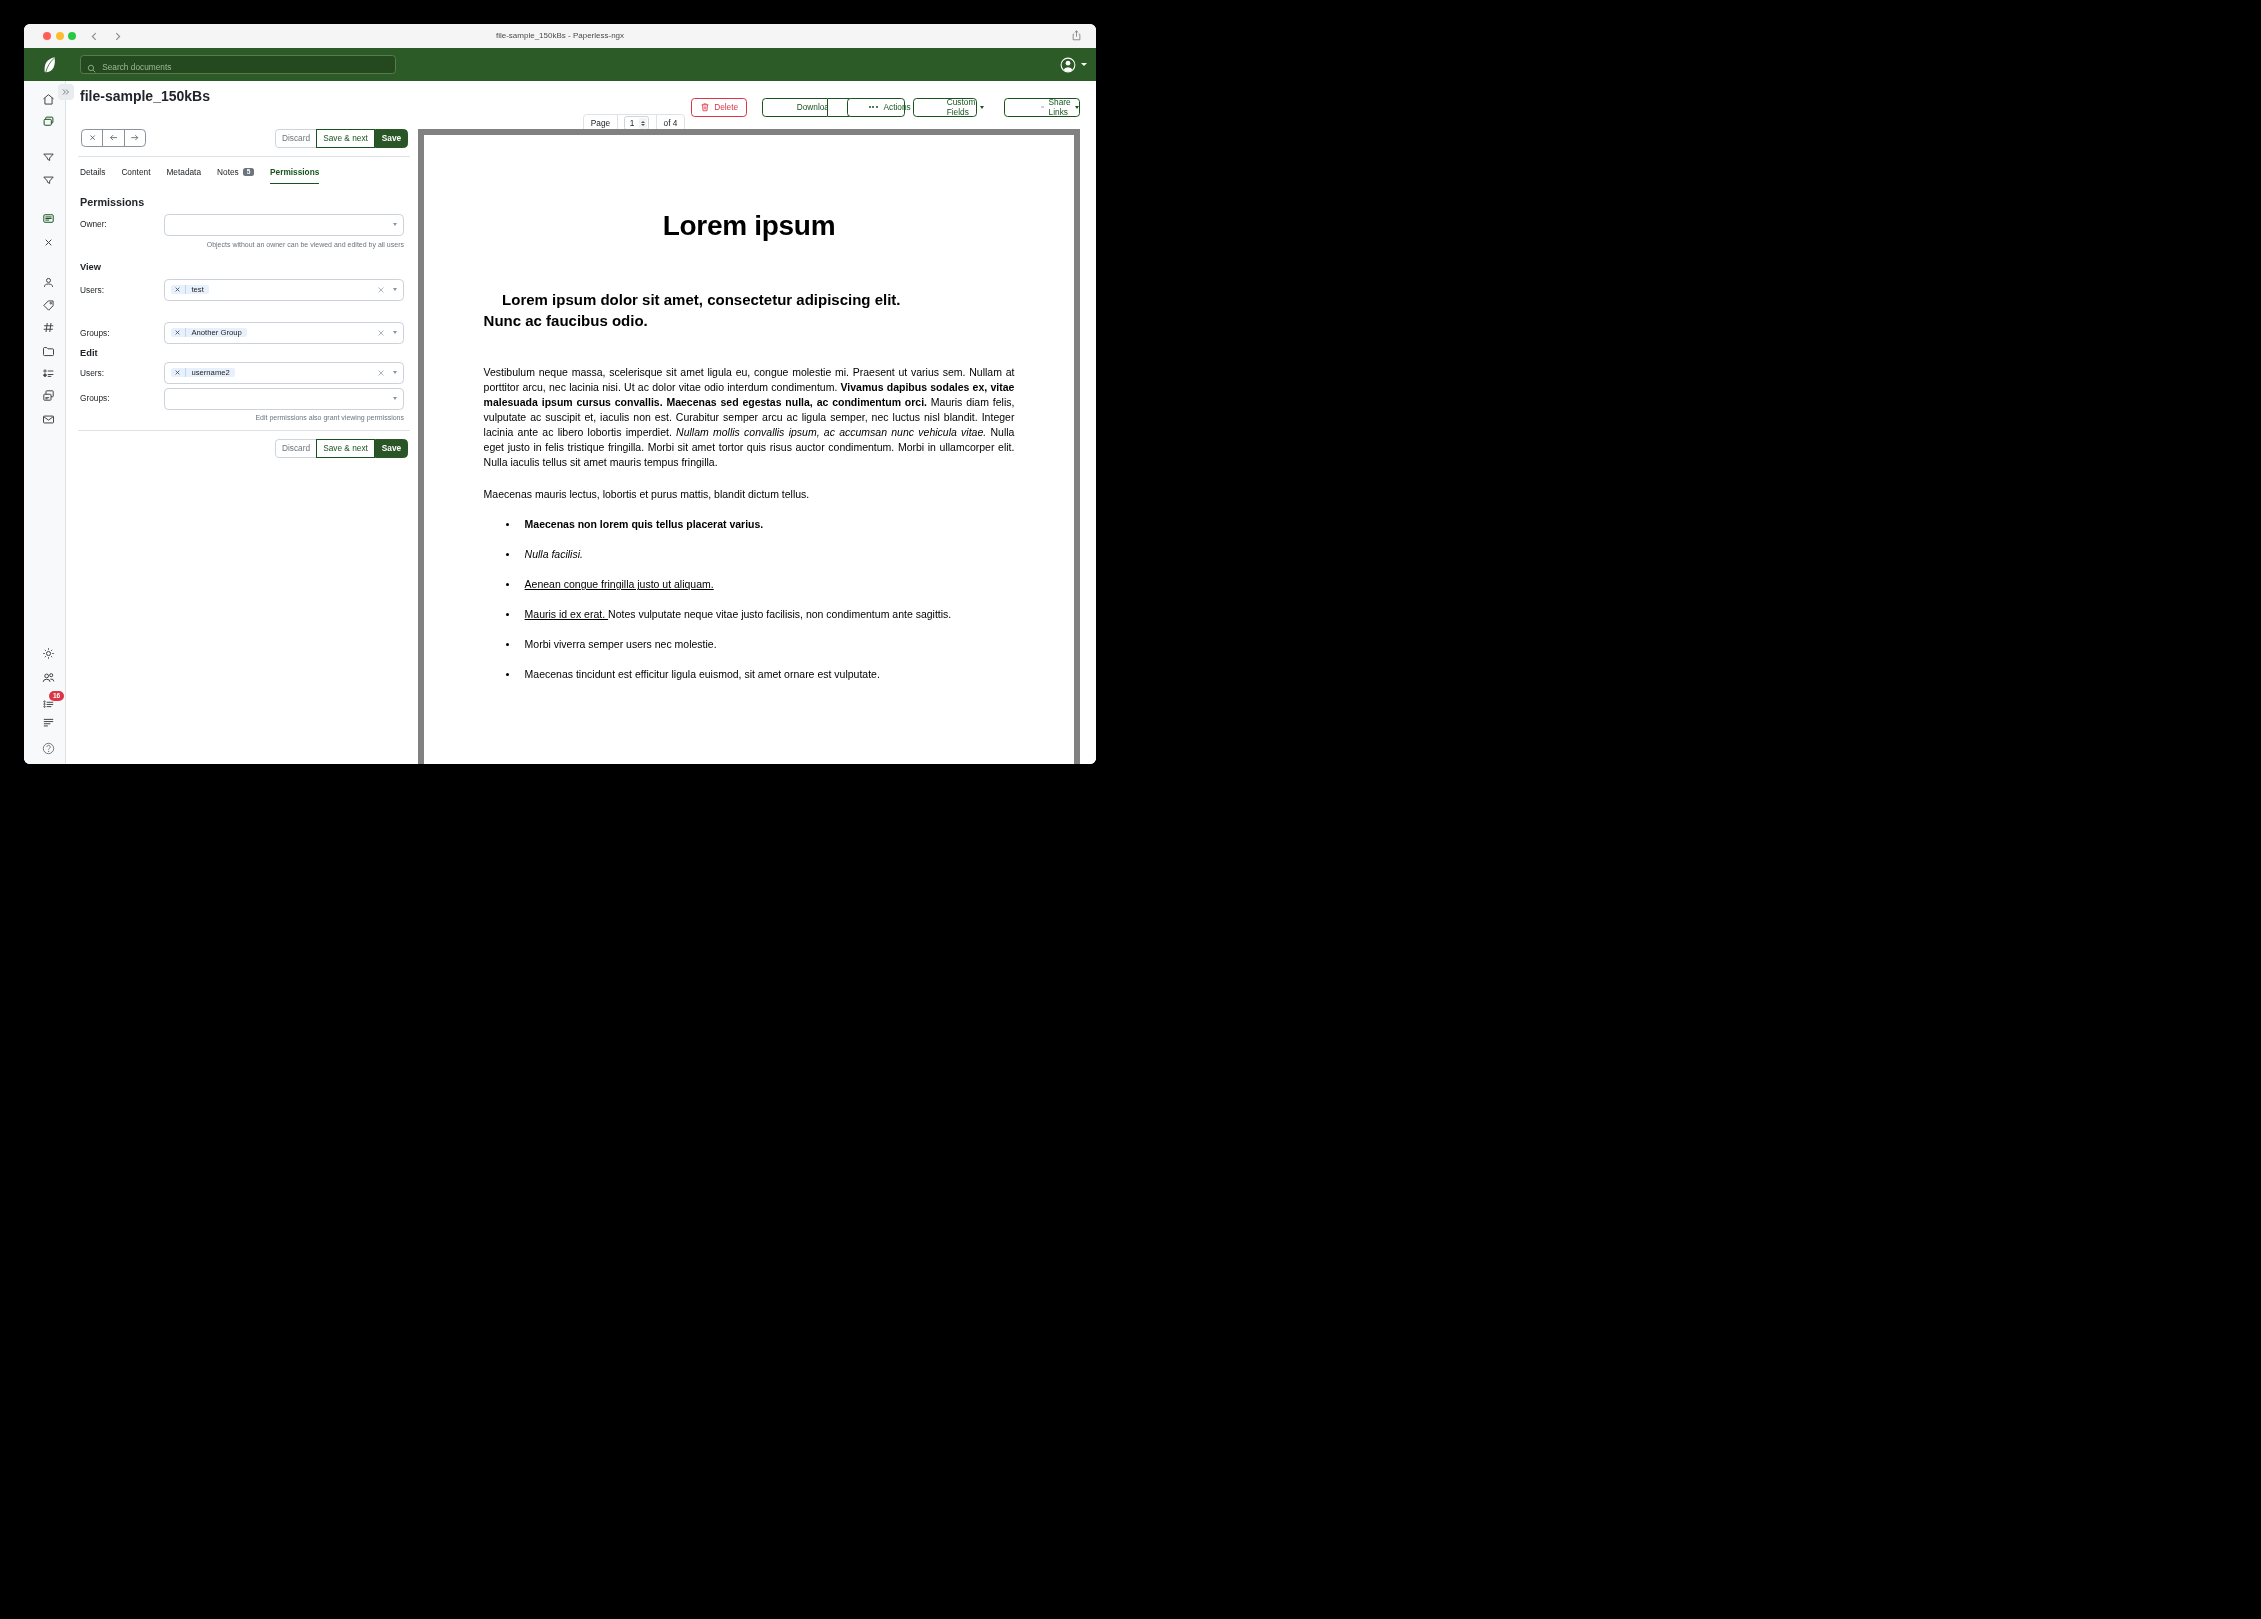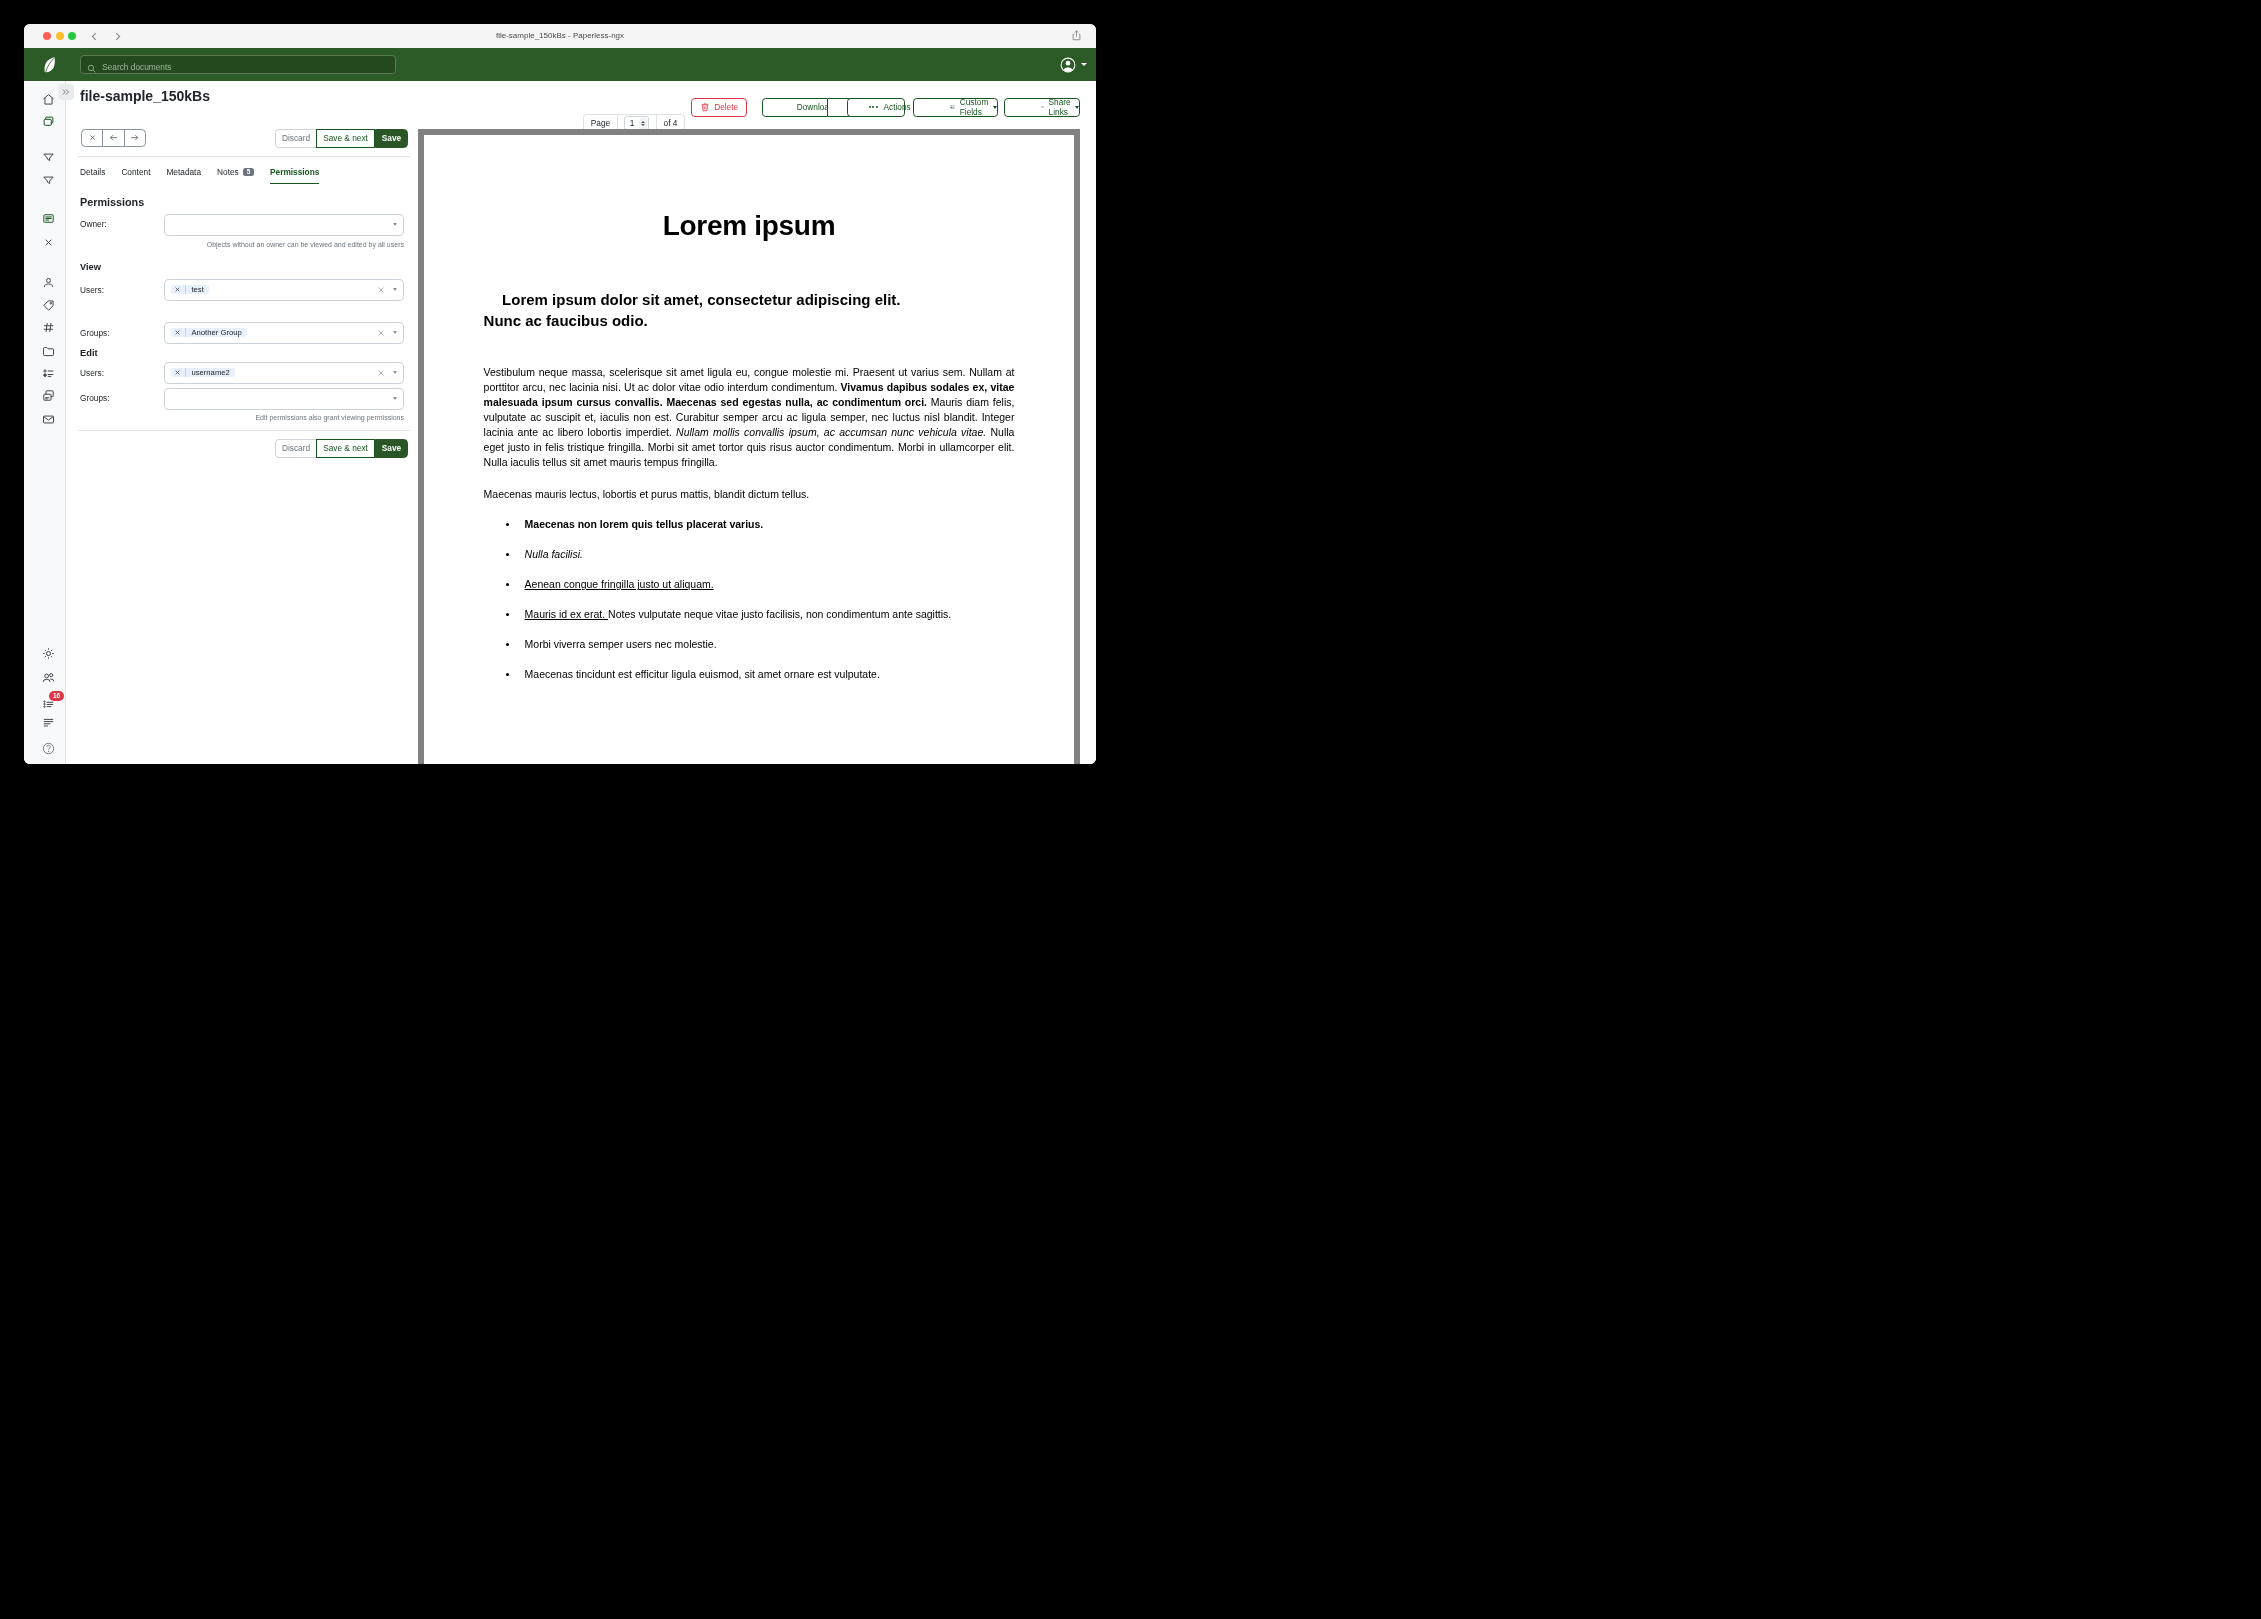--- a/index.html
+++ b/index.html
@@ -68,21 +68,21 @@
   .pager .stepper i.up{border-bottom:2.5px solid #555;margin-bottom:1.2px;}
   .pager .stepper i.down{border-top:2.5px solid #555;}
   .btn-delete{position:absolute;left:625px;top:16.7px;width:56px;border:0.6px solid #dc3545;color:#dc3545;}
   .split{position:absolute;left:696px;top:16.7px;display:flex;}
   .split .mainpart{width:66px;border:0.6px solid #17541f;color:#17541f;border-radius:3.7px 0 0 3.7px;}
   .split .caretpart{width:15px;border:0.6px solid #17541f;border-left:none;color:#17541f;border-radius:0 3.7px 3.7px 0;}
   .split .caretpart .dcaret{margin-left:0;}
   .btn-actions{position:absolute;left:781px;top:16.7px;width:58px;}
   .dots3{display:inline-flex;margin-right:4.3px;}
   .dots3 i{width:1.9px;height:1.9px;border-radius:50%;background:currentColor;margin-right:1.5px;}
-  .btn-custom{position:absolute;left:847px;top:16.7px;width:85px;}
+  .btn-custom{position:absolute;left:847px;top:16.7px;width:64px;}
   .btn-share{position:absolute;left:938px;top:16.7px;width:76px;}
   
   .navgroup{position:absolute;left:15px;top:48px;height:18px;border:0.6px solid #8a939b;border-radius:4.3px;
             display:flex;box-sizing:border-box;background:#fff;}
   .navgroup .cell{width:20.4px;display:flex;align-items:center;justify-content:center;color:#5a6268;}
   .navgroup .cell + .cell{border-left:0.6px solid #8a939b;}
   .navgroup svg{width:9.3px;height:9.3px;}
   .savegroup{position:absolute;height:18.5px;display:flex;font-size:8.3px;}
   .savegroup.top{left:209px;top:48px;}
   .savegroup.bottom{left:209px;top:358px;}

